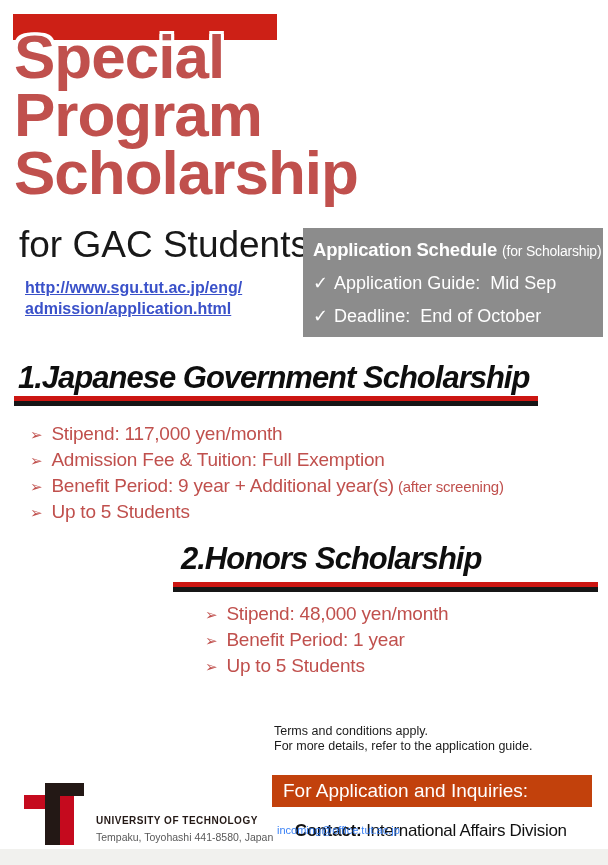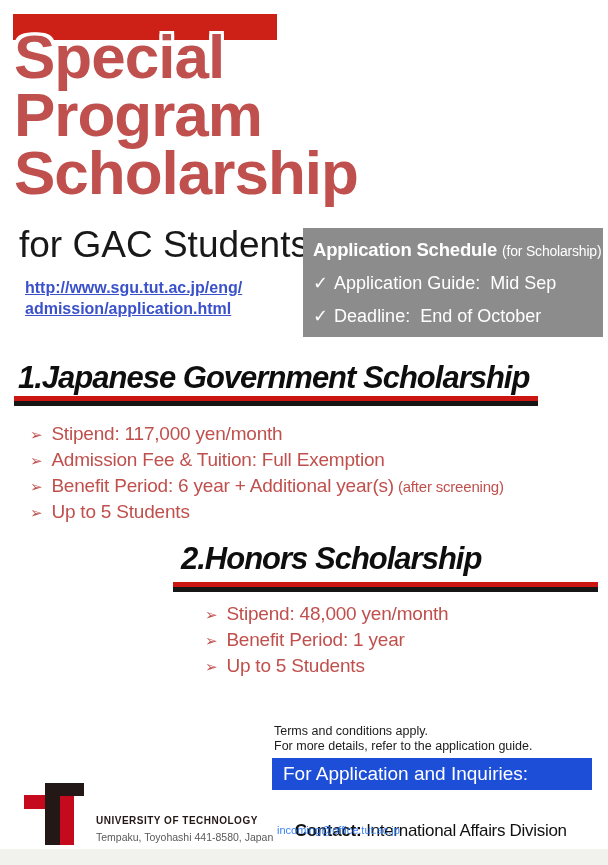--- a/index.html
+++ b/index.html
@@ -34,22 +34,22 @@
   }
   .rule { position:absolute; }
   .rule .red { height:5px; background:#cc1612; }
   .rule .black { height:5px; background:#161616; }
   .bullets { position:absolute; font-size:19px; letter-spacing:-0.2px; color:#c0504d; }
   .bullet-row { display:flex; align-items:baseline; height:26px; white-space:pre; }
   .bullet-glyph { font-family:"DejaVu Sans", sans-serif; font-size:15px; margin-right:9px; }
   .bullet-note { font-size:15px; }
   .terms { position:absolute; left:274px; top:724px; font-size:12.5px; line-height:15px; color:#1c1c1c; }
   .inquiries-bar {
-    position:absolute; left:272px; top:758px; width:320px; height:32px;
-    background:#1d4ed8; color:#ffffff; font-size:19px; line-height:32px;
+    position:absolute; left:272px; top:775px; width:320px; height:32px;
+    background:#c2410c; color:#ffffff; font-size:19px; line-height:32px;
     box-sizing:border-box; padding-left:11px; white-space:pre;
   }
   .contact-line { position:absolute; left:277px; top:801px; font-size:17px; letter-spacing:-0.3px; color:#111; white-space:pre; }
   .contact-line .lbl { font-weight:bold; margin-right:5px; }
   .email { position:absolute; left:277px; top:824px; font-size:11px; color:#3b82f6; cursor:pointer; text-decoration:none; }
   
   .logo-mark { position:absolute; left:24px; top:783px; width:62px; height:62px; }
   .lm { position:absolute; }
   .lm.bh { left:21px; top:0; width:39px; height:13px; background:#231815; }
   .lm.bv { left:21px; top:0; width:15px; height:62px; background:#231815; }
@@ -88,21 +88,21 @@
 
   <div class="sec-heading" style="left:18px; top:360px;">1.Japanese Government Scholarship</div>
   <div class="rule" style="left:14px; top:396px; width:524px;">
     <div class="red"></div>
     <div class="black"></div>
   </div>
 
   <div class="bullets" style="left:30px; top:423px;">
     <div class="bullet-row"><span class="bullet-glyph">➢</span><span>Stipend: 117,000 yen/month</span><span class="bullet-note"></span></div>
     <div class="bullet-row"><span class="bullet-glyph">➢</span><span>Admission Fee &amp; Tuition: Full Exemption</span><span class="bullet-note"></span></div>
-    <div class="bullet-row"><span class="bullet-glyph">➢</span><span>Benefit Period: 6 year + Additional year(s)</span><span class="bullet-note"> (after screening)</span></div>
+    <div class="bullet-row"><span class="bullet-glyph">➢</span><span>Benefit Period: 9 year + Additional year(s)</span><span class="bullet-note"> (after screening)</span></div>
     <div class="bullet-row"><span class="bullet-glyph">➢</span><span>Up to 5 Students</span><span class="bullet-note"></span></div>
   </div>
 
   <div class="sec-heading" style="left:181px; top:541px;">2.Honors Scholarship</div>
   <div class="rule" style="left:173px; top:582px; width:425px;">
     <div class="red"></div>
     <div class="black"></div>
   </div>
 
   <div class="bullets" style="left:205px; top:603px;">

